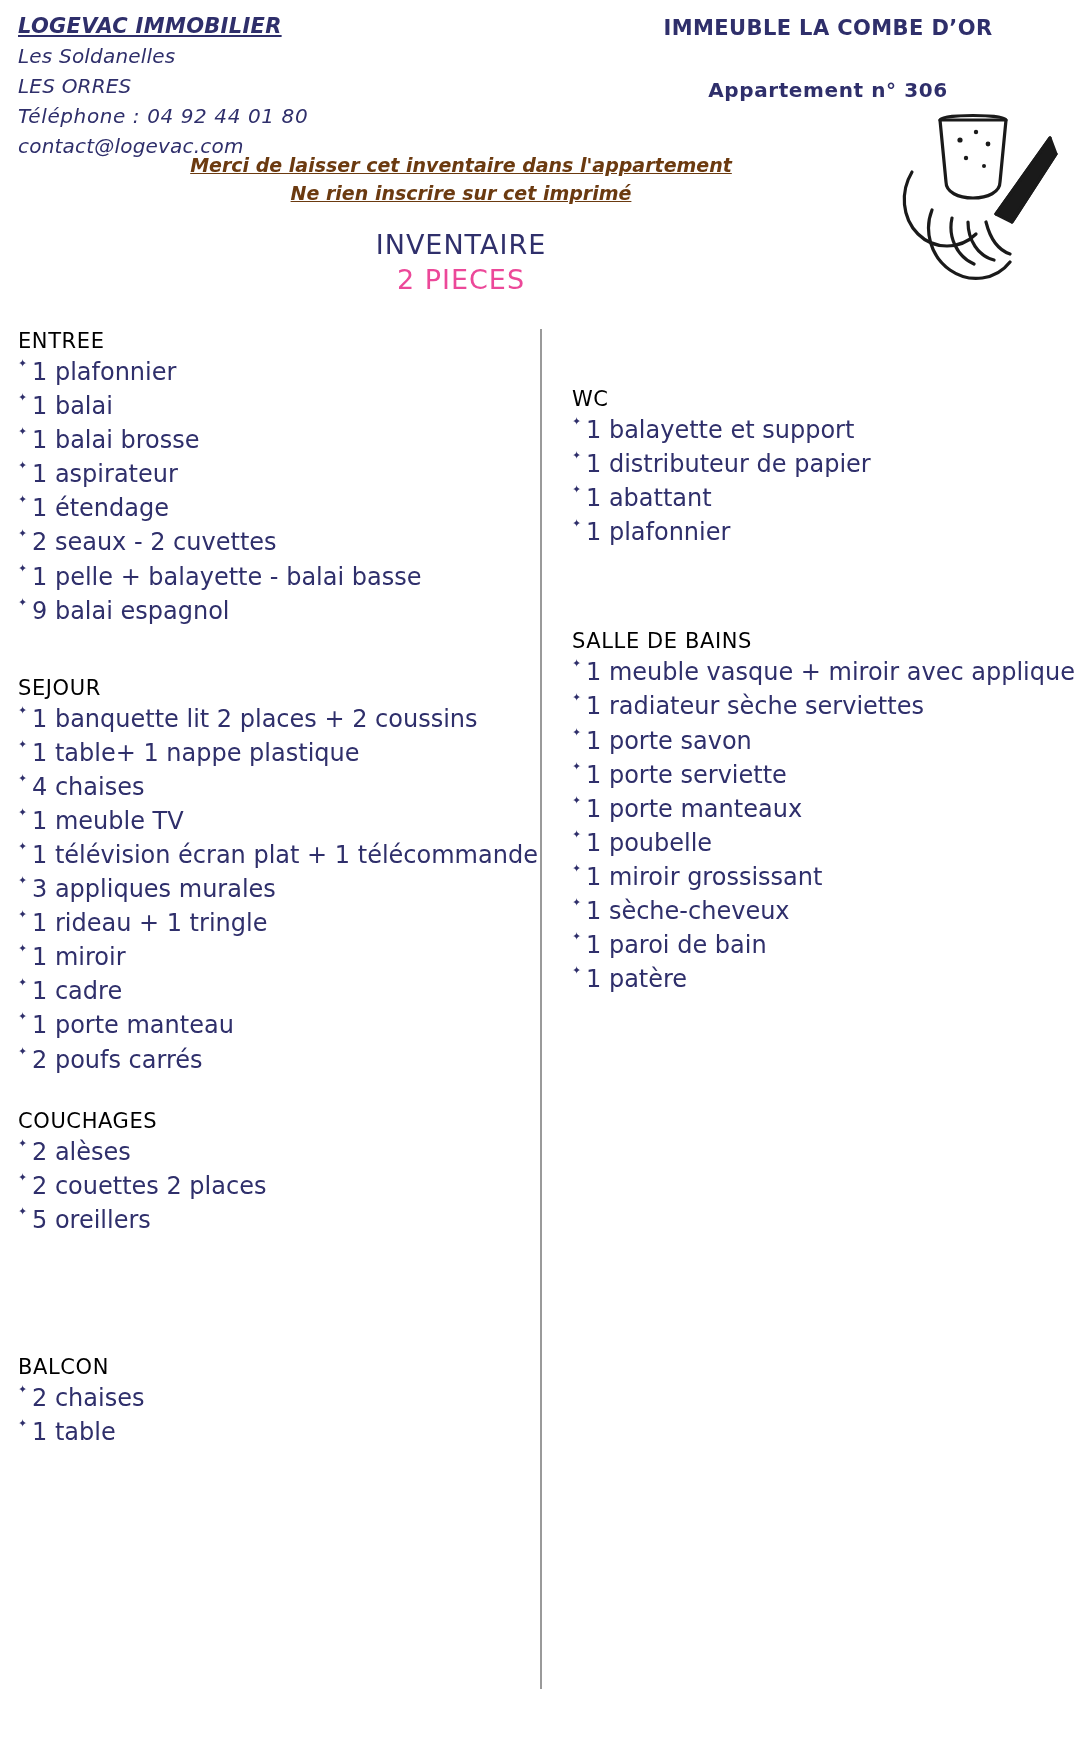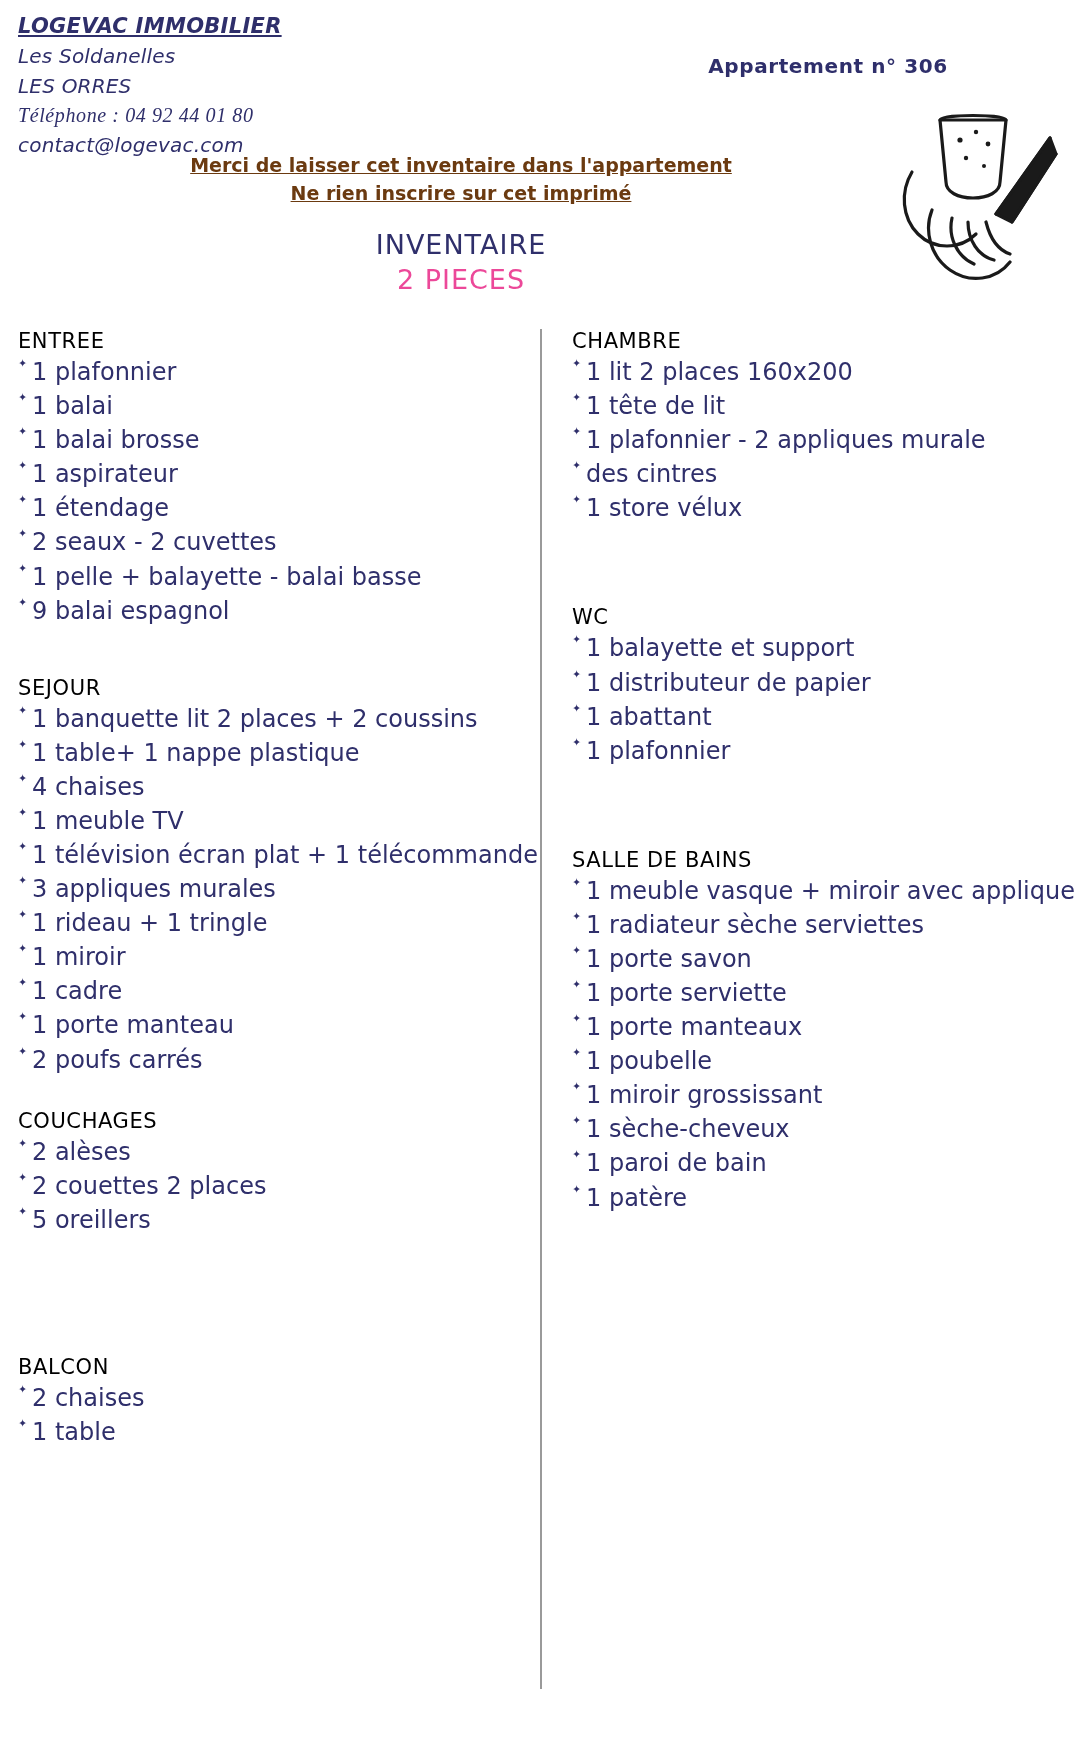--- a/index.html
+++ b/index.html
@@ -44,21 +44,20 @@
   }
   .agency-line {
     font-style: italic;
     font-size: 20px;
     color: #2f2f6b;
     margin-top: 6px;
     letter-spacing: 0.2px;
   }
   .agency-line.mono-ish {
     letter-spacing: 0.6px;
-    font-family: Liberation Serif, serif;
   }
 
   .building {
     position: absolute;
     top: 2px;
     left: 600px;
     width: 420px;
     text-align: center;
   }
   .building-name {
@@ -75,20 +74,21 @@
     letter-spacing: 0.6px;
   }
 
   
   .notice {
     margin-top: 8px;
     text-align: center;
     padding-right: 150px;
   }
   .notice-line {
+    font-style: italic;
     font-weight: bold;
     font-size: 19px;
     color: #6b3a10;
     text-decoration: underline;
     line-height: 1.45;
   }
 
   
   .title-block {
     margin-top: 22px;
@@ -175,20 +175,21 @@
 
   <div class="header">
     <div class="agency">
       <div class="agency-name">LOGEVAC IMMOBILIER</div>
       <div class="agency-line">Les Soldanelles</div>
       <div class="agency-line">LES ORRES</div>
       <div class="agency-line mono-ish">Téléphone  :   04 92 44 01 80</div>
       <div class="agency-line">contact@logevac.com</div>
     </div>
     <div class="building">
+      <div class="building-name">IMMEUBLE LA COMBE D’OR</div>
       <div class="apt">Appartement n° 306</div>
     </div>
   </div>
 
   <div class="notice">
     <div class="notice-line">Merci de laisser cet inventaire dans l'appartement</div>
     <div class="notice-line">Ne rien inscrire sur cet imprimé</div>
   </div>
 
   <div class="title-block">
@@ -264,28 +265,20 @@
       <div class="section">
         <div class="section-title">BALCON</div>
         <div class="item">2 chaises</div>
         <div class="item">1 table</div>
       </div>
 
     </div>
 
     <div class="col col-right">
 
-      <div class="section">
-        <div class="section-title">CHAMBRE</div>
-        <div class="item">1 lit 2 places 160x200</div>
-        <div class="item">1 tête de lit</div>
-        <div class="item">1 plafonnier  -  2 appliques murale</div>
-        <div class="item">des cintres</div>
-        <div class="item">1 store vélux</div>
-      </div>
 
       <div class="gap-lg"></div>
 
       <div class="section">
         <div class="section-title">WC</div>
         <div class="item">1 balayette et support</div>
         <div class="item">1 distributeur de papier</div>
         <div class="item">1 abattant</div>
         <div class="item">1 plafonnier</div>
       </div>

